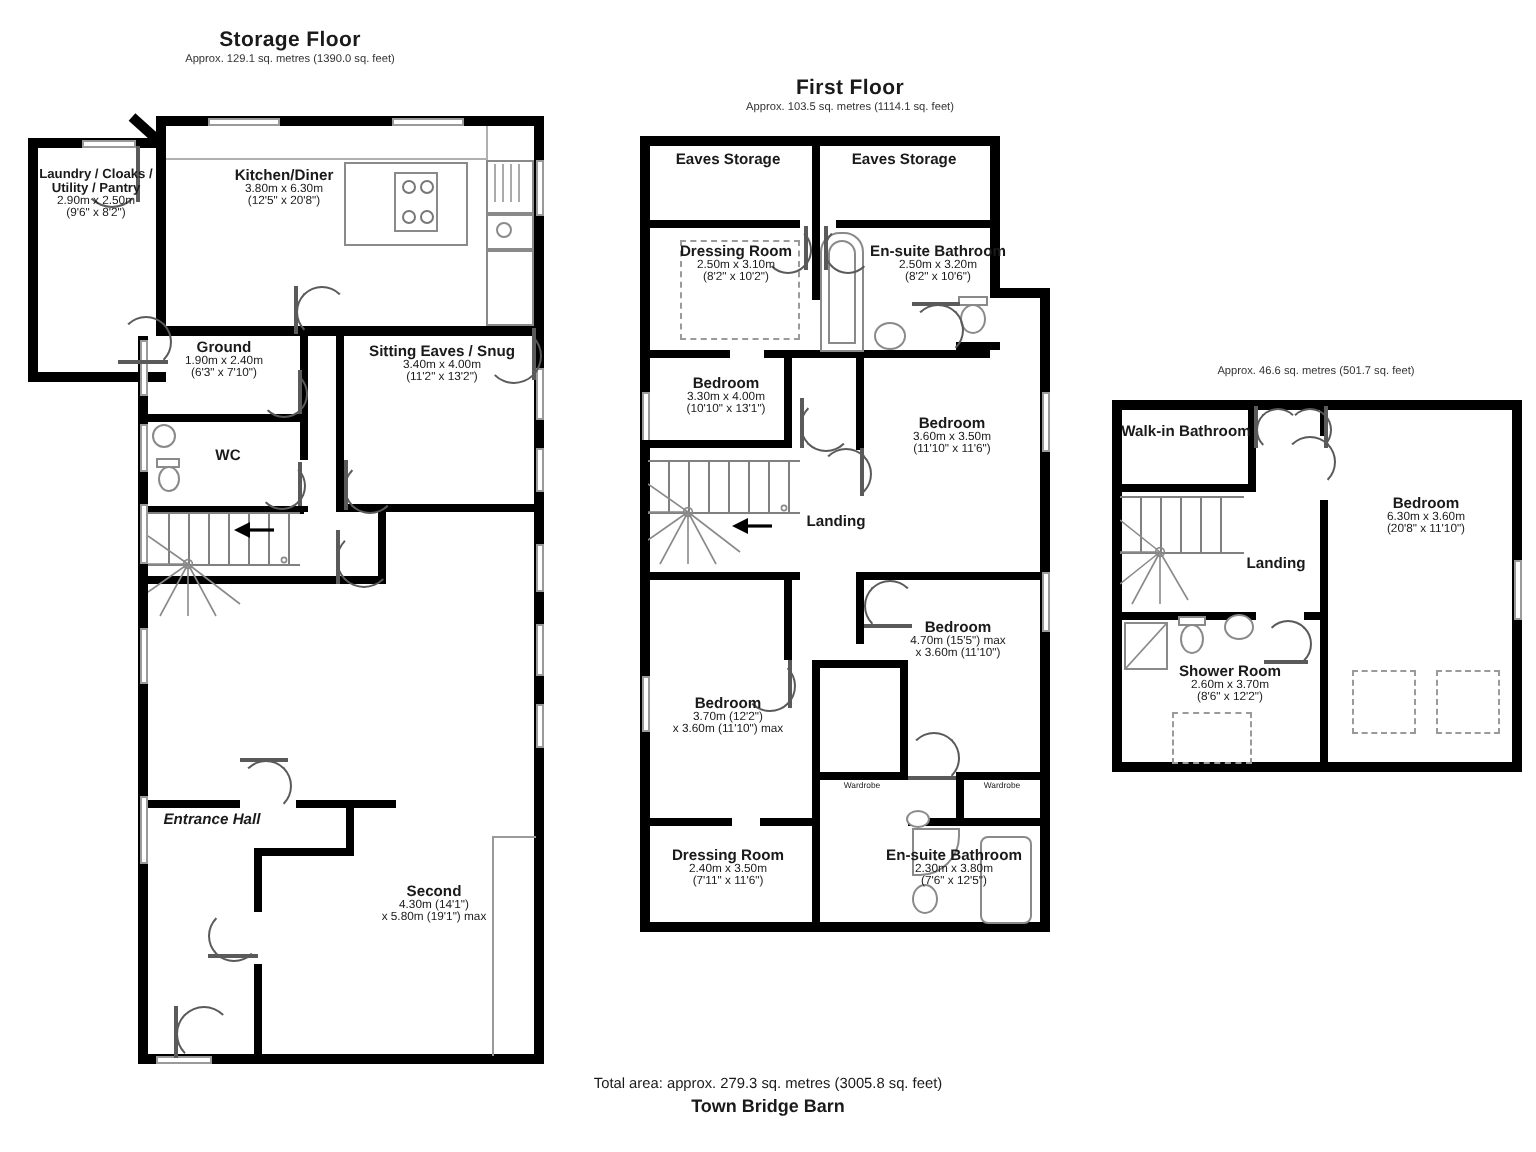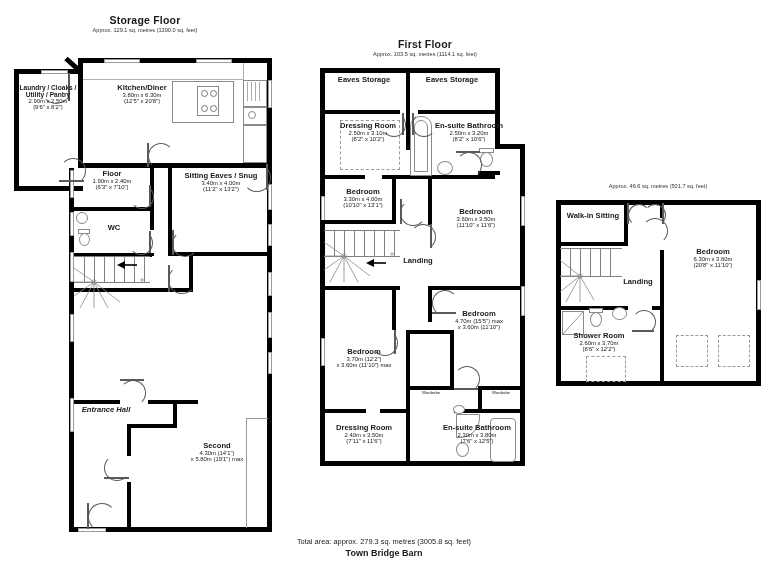--- a/index.html
+++ b/index.html
@@ -195,21 +195,21 @@
     <span class="n">Laundry / Cloaks / Utility / Pantry</span>
     <span class="d">2.90m x 2.50m</span>
     <span class="d">(9'6" x 8'2")</span>
   </div>
   <div class="lbl" style="left:82px;top:84px;width:120px;">
     <span class="n">Kitchen/Diner</span>
     <span class="d">3.80m x 6.30m</span>
     <span class="d">(12'5" x 20'8")</span>
   </div>
   <div class="lbl" style="left:76px;top:170px;width:72px;">
-    <span class="n">Floor</span>
+    <span class="n">Ground</span>
     <span class="d">1.90m x 2.40m</span>
     <span class="d">(6'3" x 7'10")</span>
   </div>
   <div class="lbl" style="left:84px;top:224px;width:60px;">
     <span class="n">WC</span>
   </div>
   <div class="lbl" style="left:178px;top:172px;width:86px;">
     <span class="n">Sitting Eaves / Snug</span>
     <span class="d">3.40m x 4.00m</span>
     <span class="d">(11'2" x 13'2")</span>
@@ -445,26 +445,26 @@
         <line x1="20" y1="28" x2="0" y2="44"></line>
         <line x1="20" y1="28" x2="6" y2="54"></line>
         <line x1="20" y1="28" x2="20" y2="54"></line>
         <line x1="20" y1="28" x2="34" y2="52"></line>
         <circle cx="20" cy="28" r="2.2"></circle>
       </g>
     </svg>
   </div>
 
   <div class="lbl" style="left:12px;top:212px;width:66px;">
-    <span class="n">Walk-in Sitting</span>
+    <span class="n">Walk-in Bathroom</span>
   </div>
   <div class="lbl" style="left:62px;top:278px;width:56px;">
     <span class="n">Landing</span>
   </div>
-  <div class="lbl" style="left:16px;top:332px;width:70px;">
+  <div class="lbl" style="left:32px;top:332px;width:70px;">
     <span class="n">Shower Room</span>
     <span class="d">2.60m x 3.70m</span>
     <span class="d">(8'6" x 12'2")</span>
   </div>
   <div class="lbl" style="left:122px;top:248px;width:86px;">
     <span class="n">Bedroom</span>
     <span class="d">6.30m x 3.60m</span>
     <span class="d">(20'8" x 11'10")</span>
   </div>
 </div>

